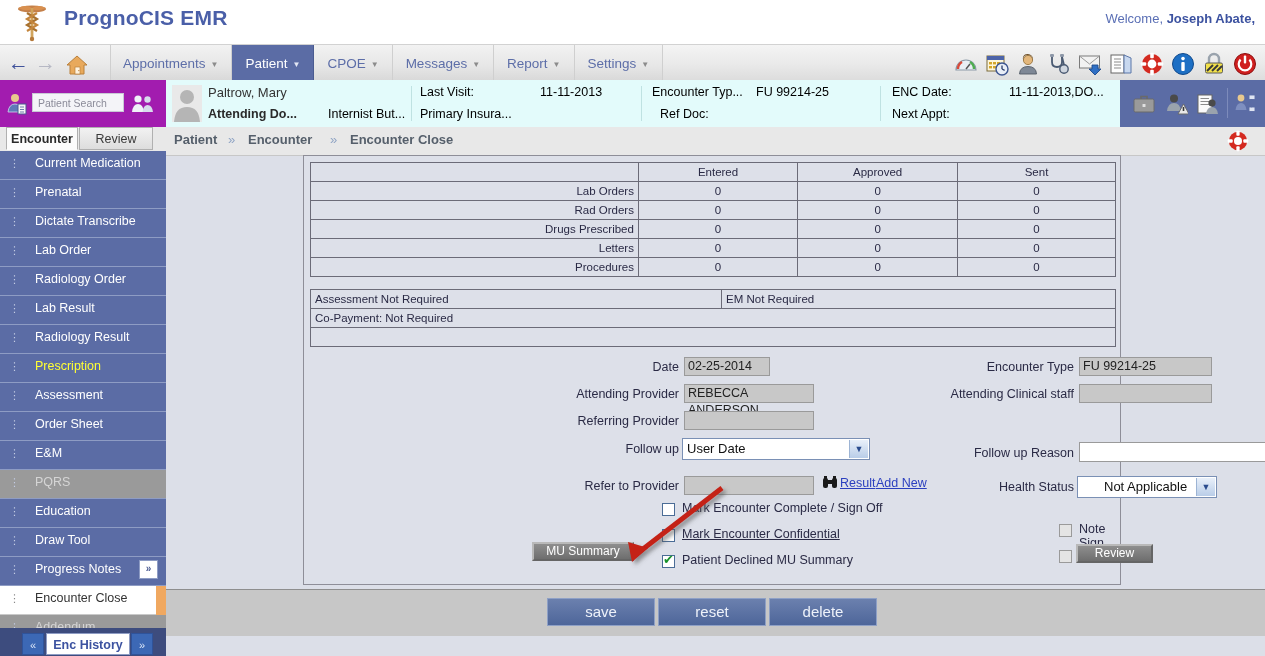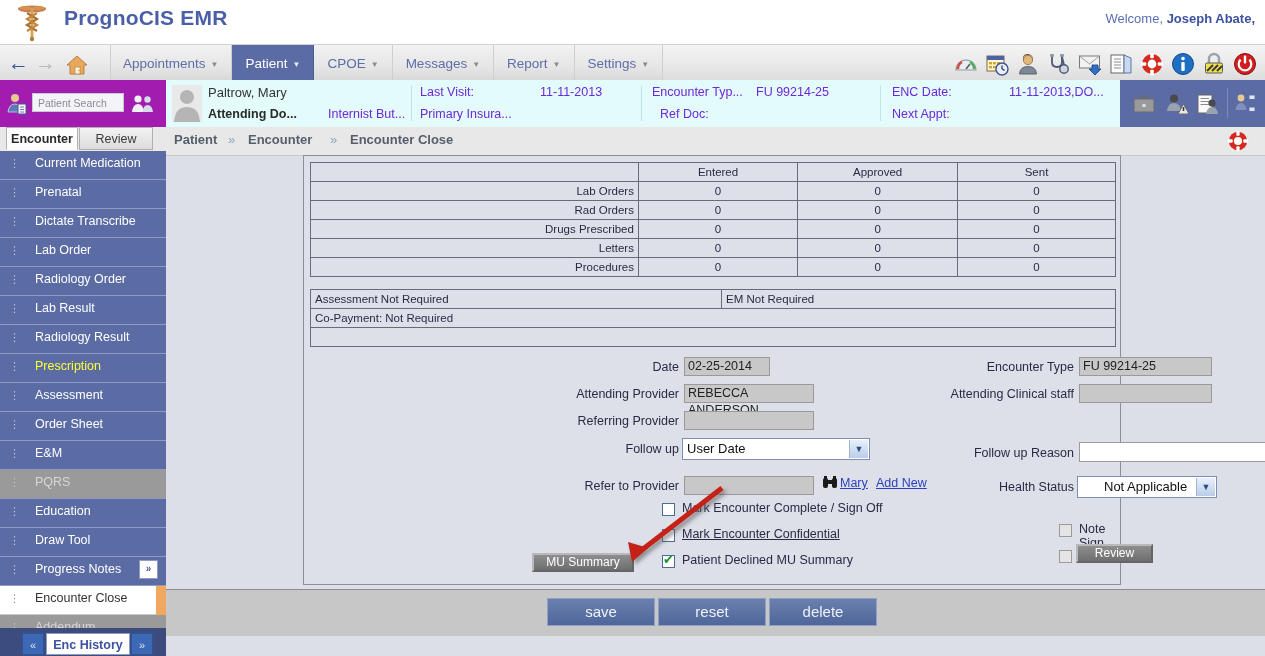--- a/index.html
+++ b/index.html
@@ -83,21 +83,21 @@
   .ps-people { position:absolute; left:131px; top:13px; width:24px; height:20px; }
 
   .pb-main { position:absolute; left:166px; top:0; width:954px; height:47px; }
   .pb-avatar {
     position:absolute; left:6px; top:5px; width:30px; height:37px;
   }
   .pb-col { position:absolute; top:0; height:47px; font-size:12.5px; color:#444; }
   .pb-row1 { position:absolute; top:5px; white-space:nowrap; }
   .pb-row2 { position:absolute; top:27px; white-space:nowrap; }
   .pb-name { font-size:13px; color:#333; }
-  .pb-lbl { color:#6d28d9; }
+  .pb-lbl { color:#000000; }
   .pb-bold { font-weight:bold; color:#2a2a2a; }
   .pb-divider { position:absolute; top:6px; width:1px; height:35px; background:#bfe2e2; }
 
   .pb-right {
     position:absolute; left:1120px; top:0; width:145px; height:47px;
     background:#5b6ca5;
   }
   .pbr-icon { position:absolute; top:12px; width:24px; height:24px; cursor:pointer;}
   .pbr-sep { position:absolute; left:107px; top:8px; width:1px; height:30px; background:#7d8bbb; }
 
@@ -641,21 +641,21 @@
 
         <div class="flabel" style="left:200px; top:125px; width:175px;">Refer to Provider</div>
         <div class="finput" style="left:380px; top:122px; width:130px;"></div>
         <svg class="binoc" style="left:519px; top:122px;" viewBox="0 0 14 13">
           <rect x="0" y="2" width="5" height="10" rx="2" fill="#1a1a1a"></rect>
           <rect x="9" y="2" width="5" height="10" rx="2" fill="#1a1a1a"></rect>
           <rect x="4.5" y="4" width="5" height="4" fill="#1a1a1a"></rect>
           <rect x="1" y="0" width="3" height="3" fill="#1a1a1a"></rect>
           <rect x="10" y="0" width="3" height="3" fill="#1a1a1a"></rect>
         </svg>
-        <div class="lnk" style="left:536px; top:122px;">Mary</div>
+        <div class="lnk" style="left:536px; top:122px;">Result</div>
         <div class="lnk" style="left:572px; top:122px;">Add New</div>
 
         <div class="flabel" style="left:560px; top:6px; width:210px;">Encounter Type</div>
         <div class="finput" style="left:775px; top:3px; width:133px;">FU 99214-25</div>
 
         <div class="flabel" style="left:560px; top:33px; width:210px;">Attending Clinical staff</div>
         <div class="finput" style="left:775px; top:30px; width:133px;"></div>
 
         <div class="flabel" style="left:580px; top:92px; width:190px;">Follow up Reason</div>
         <div class="finput white" style="left:775px; top:88px; width:195px; height:20px;"></div>
@@ -668,21 +668,21 @@
 
         <div class="cbox" style="left:358px; top:149px;"></div>
         <div class="cbrow" style="left:378px; top:147px;">Mark Encounter Complete / Sign Off</div>
 
         <div class="cbox" style="left:358px; top:175px;"></div>
         <div class="cbrow" style="left:378px; top:173px;text-decoration:underline;">Mark Encounter Confidential</div>
 
         <div class="cbox checked" style="left:358px; top:201px;"></div>
         <div class="cbrow" style="left:378px; top:199px;">Patient Declined MU Summary</div>
 
-        <div class="grybtn" style="left:228px; top:199px; width:102px; height:19px; line-height:15px;">MU Summary</div>
+        <div class="grybtn" style="left:228px; top:188px; width:102px; height:19px; line-height:15px;">MU Summary</div>
 
         <div class="cbox gray" style="left:755px; top:170px;"></div>
         <div class="cbrow" style="left:775px; top:168px;">Note Sign Off</div>
 
         <div class="cbox gray" style="left:755px; top:196px;"></div>
         <div class="grybtn" style="left:772px; top:190px; width:77px; height:19px; line-height:15px;">Review</div>
 
         <svg style="position:absolute; left:300px; top:130px; width:130px; height:90px; overflow:visible;" viewBox="0 0 130 90">
           <defs>
             <filter id="shd" x="-30%" y="-30%" width="180%" height="180%">

